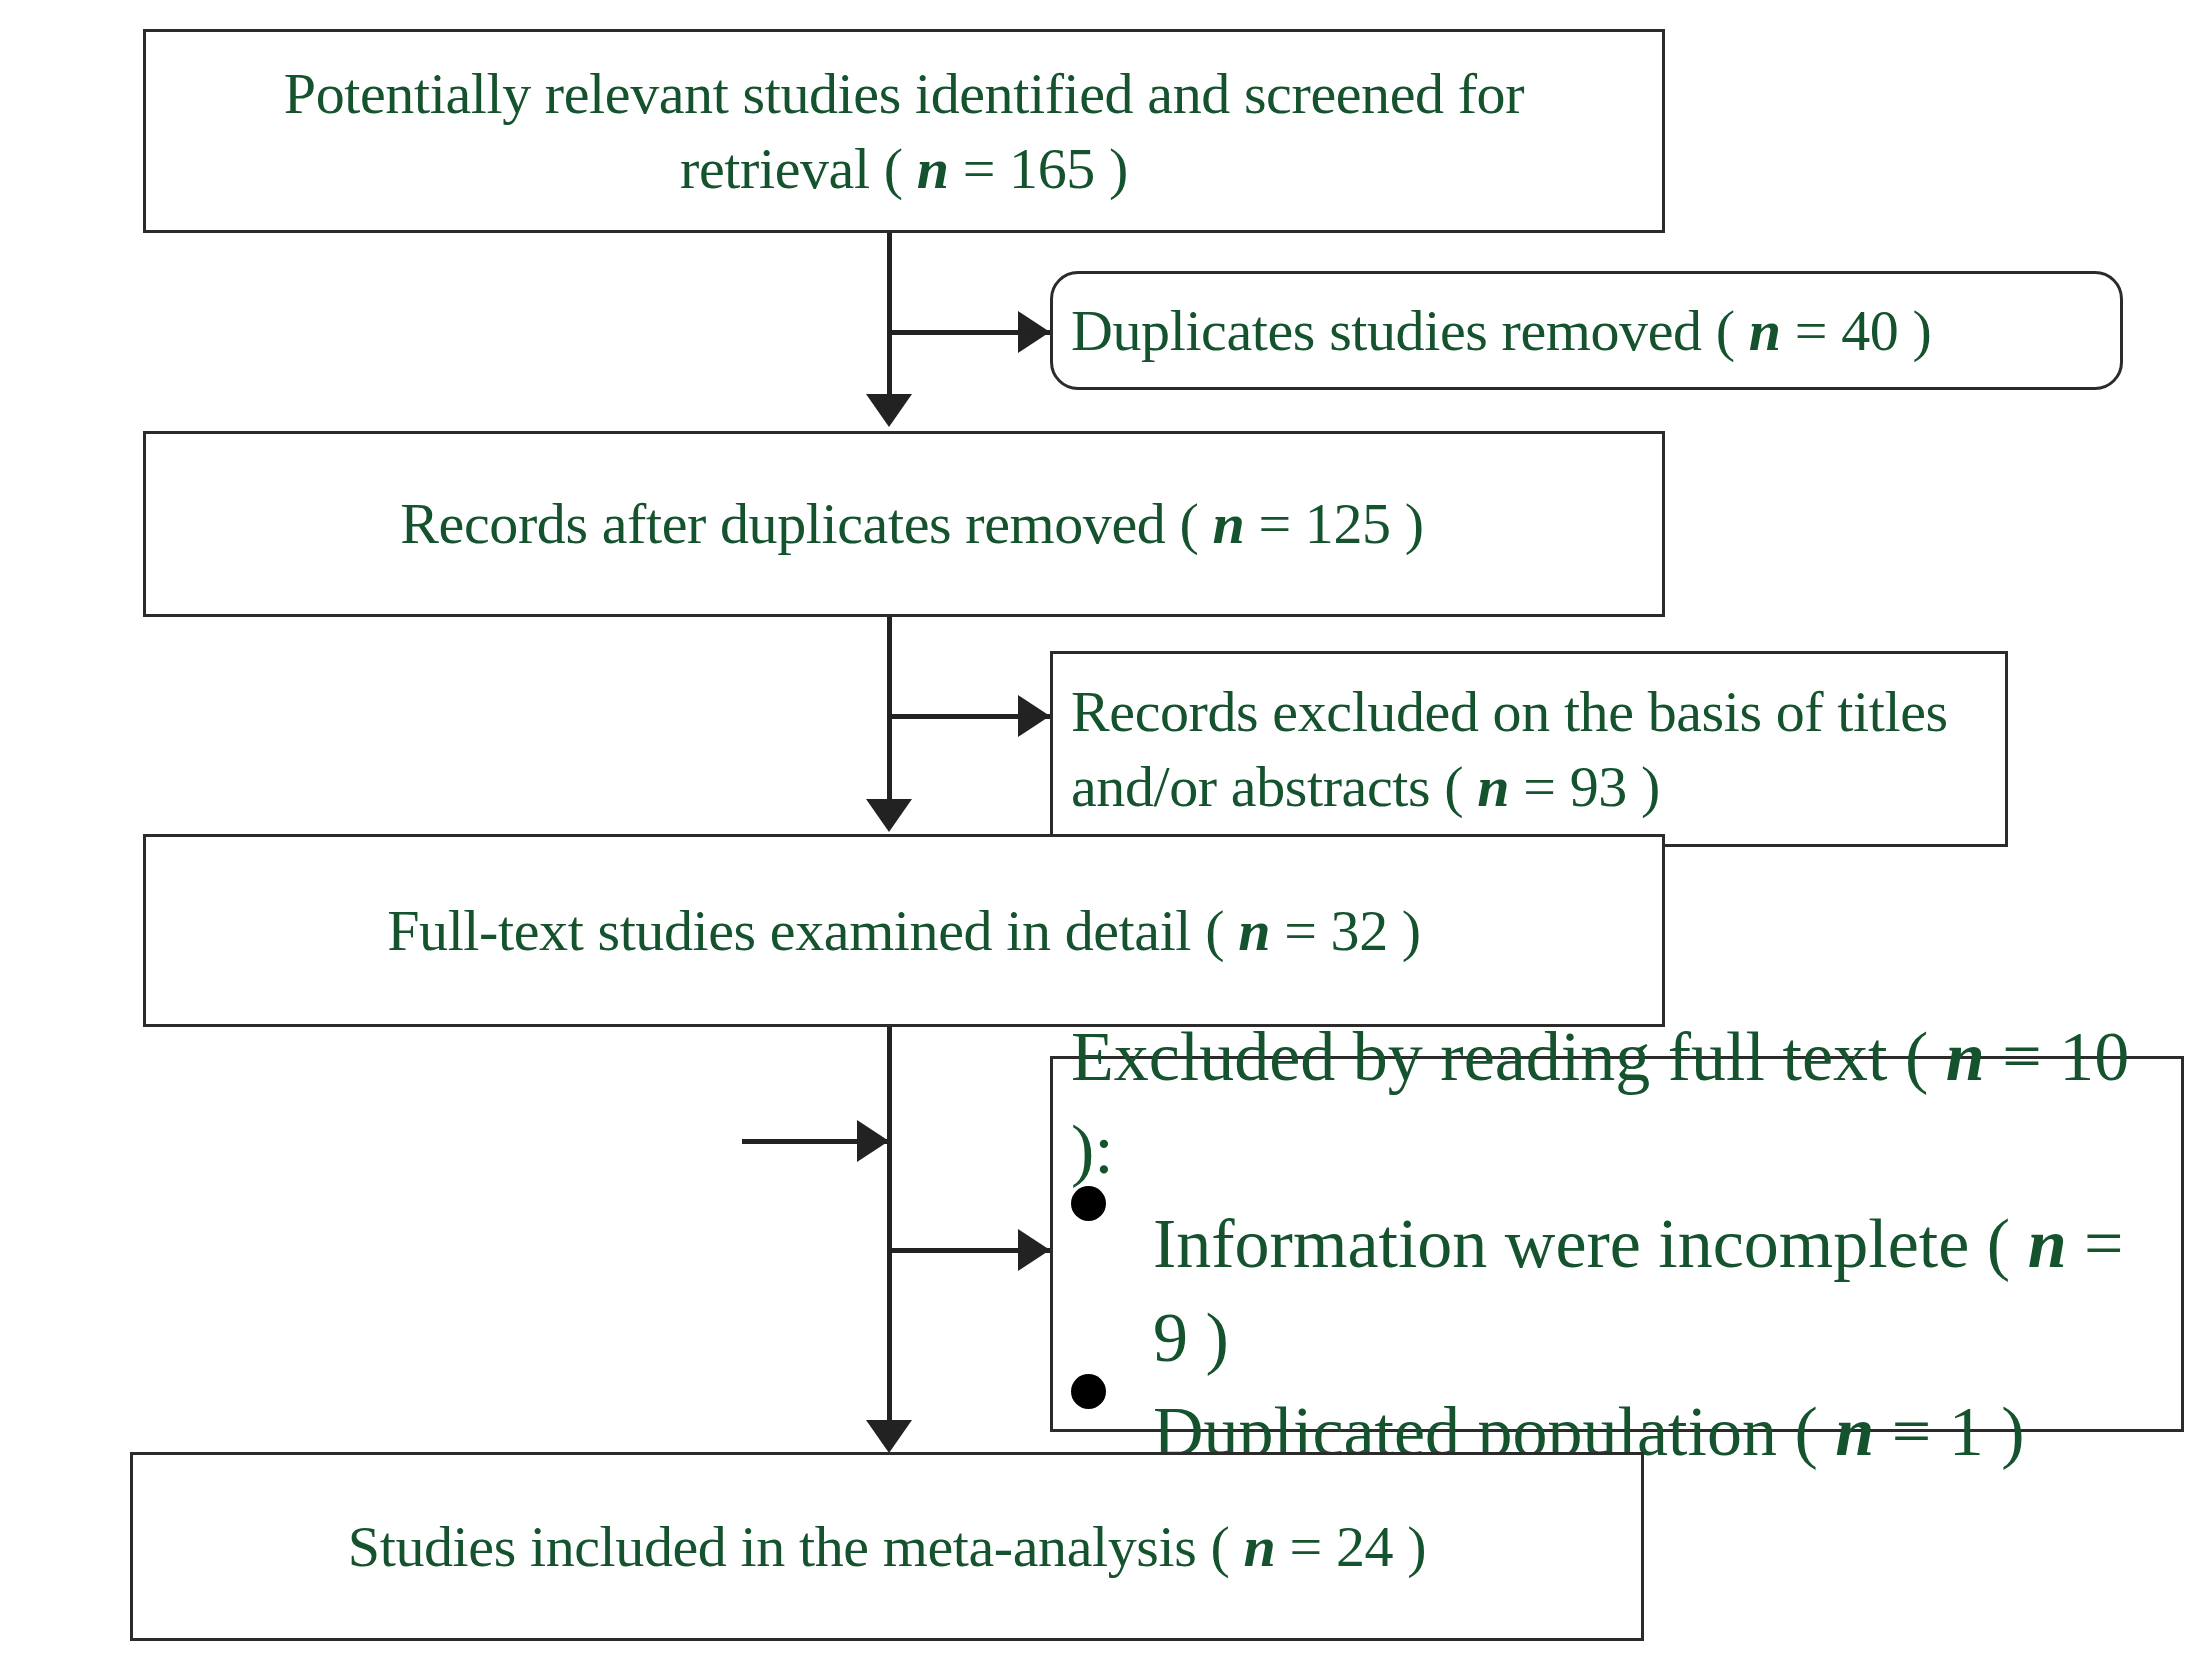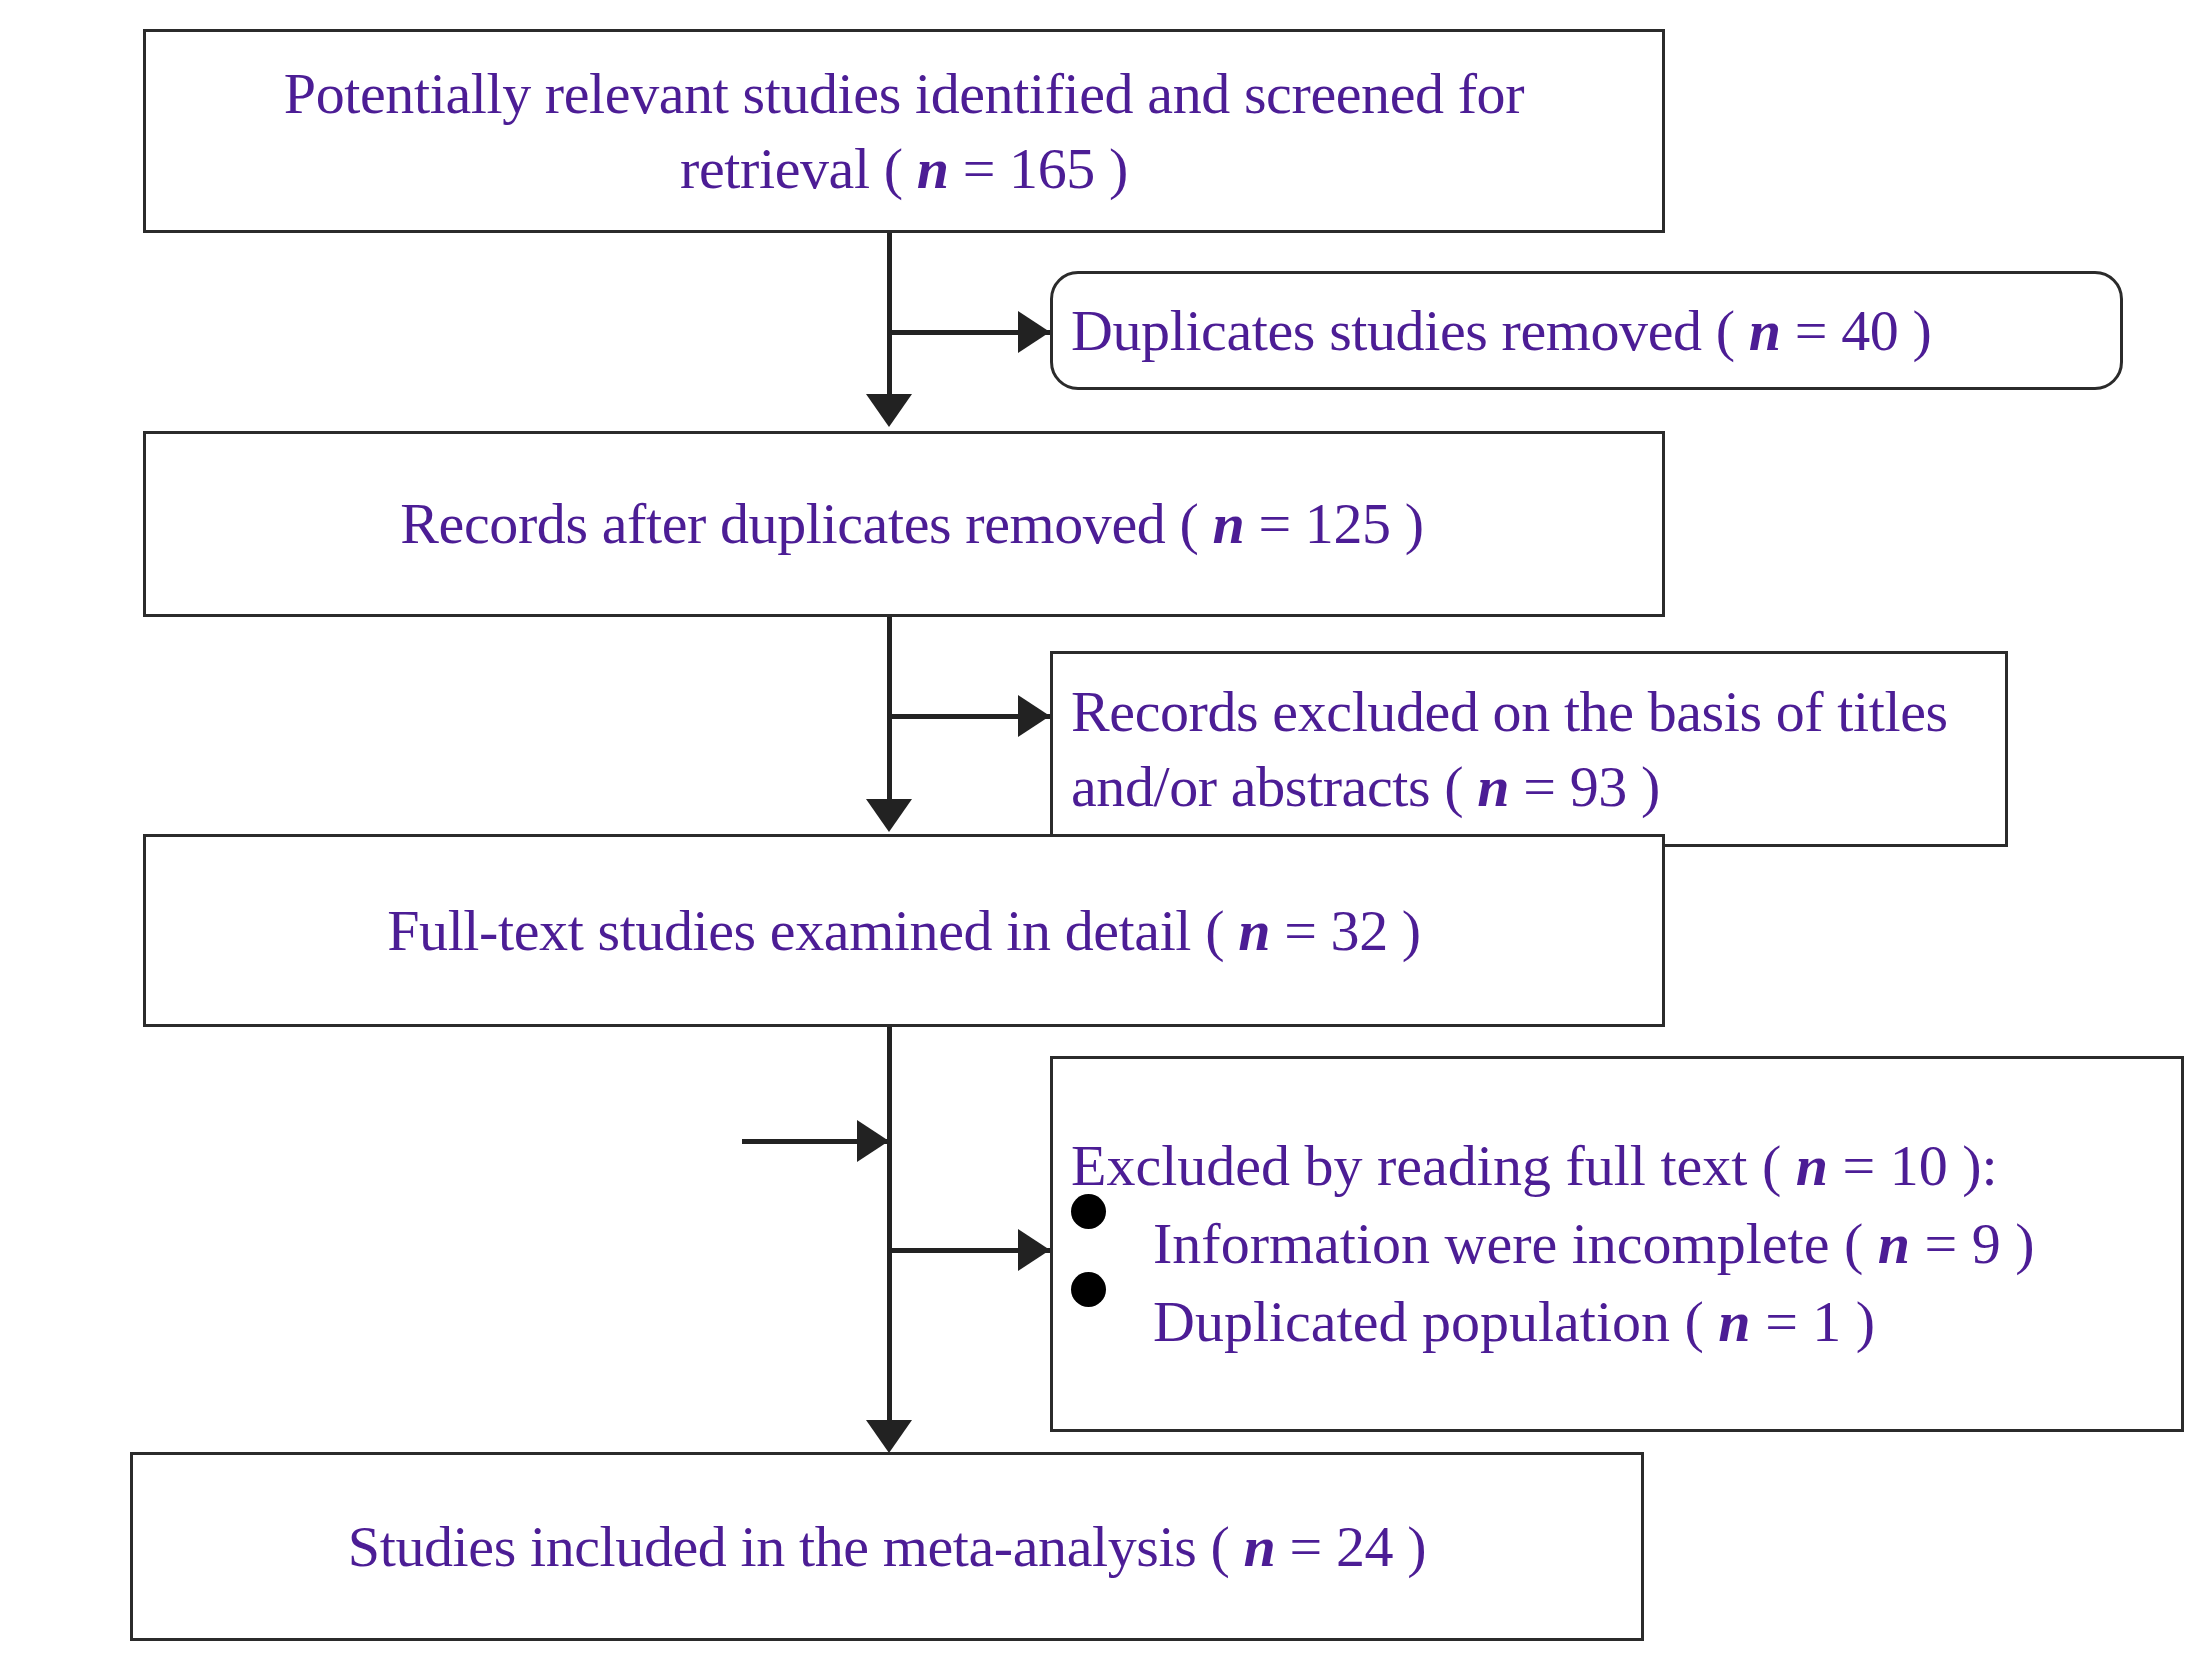--- a/index.html
+++ b/index.html
@@ -6,21 +6,21 @@
     margin: 0;
     padding: 0;
     background: #ffffff;
   }
   #canvas {
     position: relative;
     width: 2205px;
     height: 1662px;
     background: #ffffff;
     font-family: "Liberation Serif", "DejaVu Serif", serif;
-    color: #4c1d95;
+    color: #14532d;
     overflow: hidden;
   }
   .box {
     position: absolute;
     box-sizing: border-box;
     border: 3.8px solid #2b2b2b;
     background: #ffffff;
     display: flex;
     align-items: center;
     z-index: 3;
@@ -71,21 +71,21 @@
     width: 0;
     height: 0;
     border-top: 21px solid transparent;
     border-bottom: 21px solid transparent;
     border-left: 32px solid #222222;
     z-index: 2;
   }
   
   .excl-wrap {
     padding: 0 18px;
-    font-size: 58px;
+    font-size: 70px;
     line-height: 1.34;
   }
   .excl-head { display: block; }
   .bullet-row {
     display: flex;
     align-items: flex-start;
   }
   .bullet-dot {
     flex: 0 0 auto;
     width: 35px;

